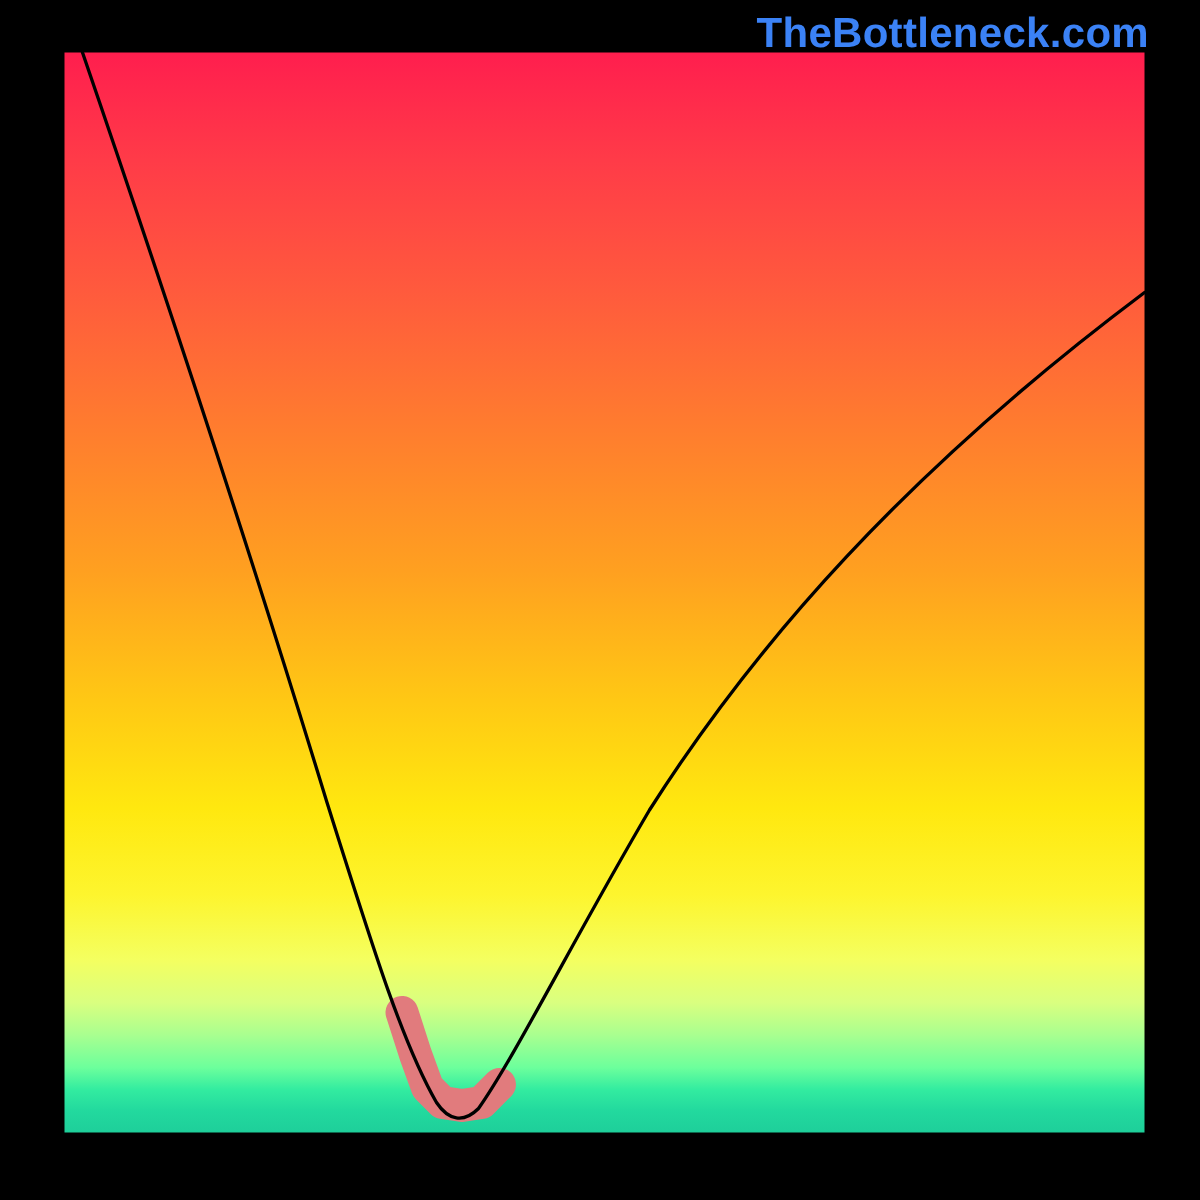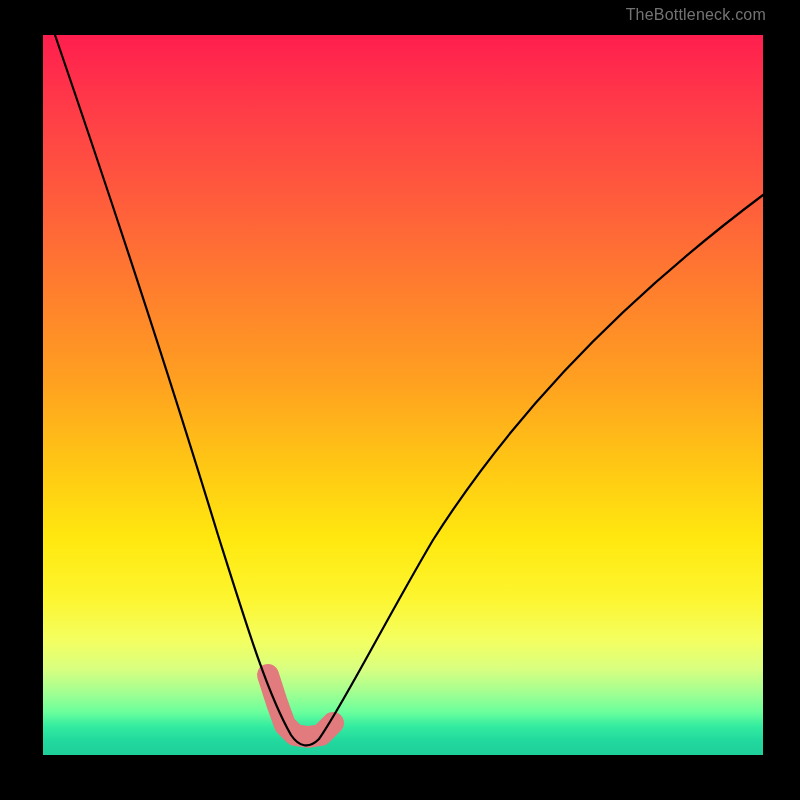--- a/index.html
+++ b/index.html
@@ -38,23 +38,23 @@
       #6cff9c 94%,
       #33eca0 96%,
       #22d99e 98%,
       #1ecf9a 100%
     );
   }
   .attrib {
     position: absolute;
     top: 6px;
     right: 34px;
-    color: #737373;
-    font-size: 16px;
-    font-weight: 400;
+    color: #3b82f6;
+    font-size: 28px;
+    font-weight: 700;
     letter-spacing: 0.2px;
   }
   svg.curve {
     position: absolute;
     left: 0;
     top: 0;
     width: 720px;
     height: 720px;
     overflow: visible;
   }

